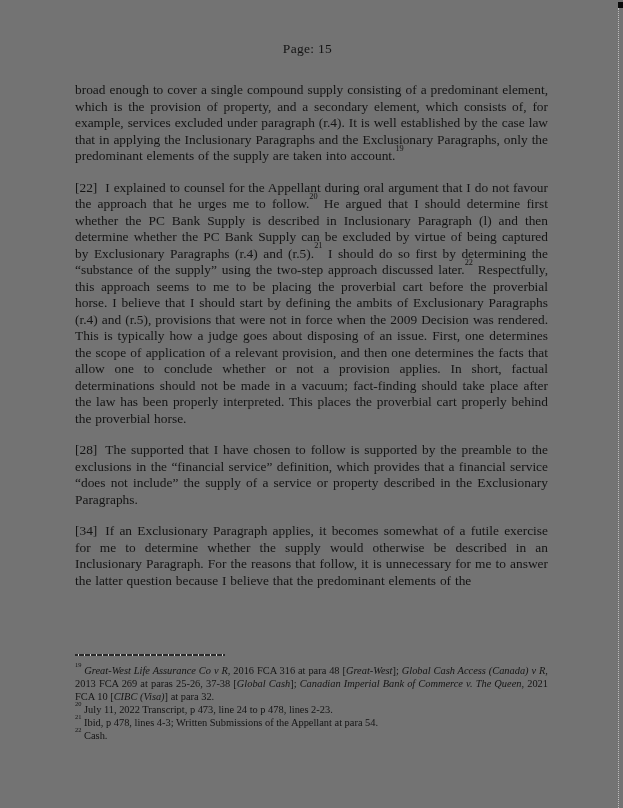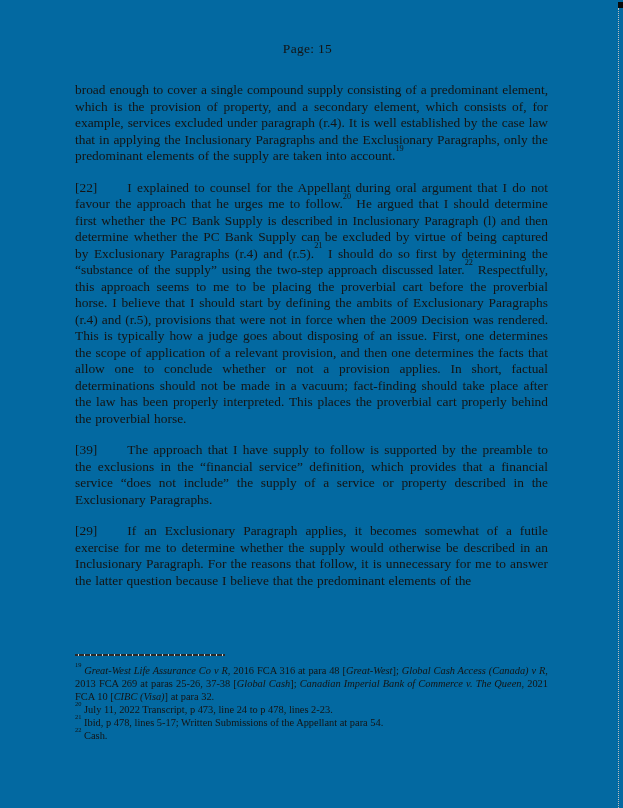--- a/index.html
+++ b/index.html
@@ -1,21 +1,21 @@
 <!DOCTYPE html>
 <html><head>
 <meta charset="utf-8">
 <style>
   html, body { margin: 0; padding: 0; background: #e8e8e8; }
   .page {
     position: relative;
     width: 623px;
     height: 808px;
     margin: 0 auto;
-    background: #0369a1;
+    background: #737373;
     overflow: hidden;
     font-family: "Liberation Serif", "DejaVu Serif", serif;
     color: #141414;
   }
   .page-header {
     position: absolute;
     left: 75px;
     top: 41px;
     width: 465px;
     text-align: center;
@@ -29,21 +29,21 @@
     width: 473px;
     font-size: 13.4px;
     line-height: 16.5px;
   }
   .para {
     margin: 0 0 15px 0;
     text-align: justify;
     text-align-last: left;
     word-spacing: 0.5px;
   }
-  .pnum { margin-right: 30px; }
+  .pnum { margin-right: 8px; }
   .para sup, .footnote sup {
     font-size: 0.62em;
     line-height: 0;
     position: relative;
     top: -0.45em;
   }
   .footnotes {
     position: absolute;
     left: 75px;
     top: 654px;
@@ -83,30 +83,30 @@
 </head>
 <body>
 
 <div class="page">
 
   <div class="page-header">Page: 15</div>
 
   <div class="body-text">
       <p class="para"><span>broad enough to cover a single compound supply consisting of a predominant element, which is the provision of property, and a secondary element, which consists of, for example, services excluded under paragraph (r.4). It is well established by the case law that in applying the Inclusionary Paragraphs and the Exclusionary Paragraphs, only the predominant elements of the supply are taken into account.</span><sup>19</sup></p>
       <p class="para"><span class="pnum">[22]</span><span>I explained to counsel for the Appellant during oral argument that I do not favour the approach that he urges me to follow.</span><sup>20</sup><span> He argued that I should determine first whether the PC Bank Supply is described in Inclusionary Paragraph (l) and then determine whether the PC Bank Supply can be excluded by virtue of being captured by Exclusionary Paragraphs (r.4) and (r.5).</span><sup>21</sup><span> I should do so first by determining the “substance of the supply” using the two-step approach discussed later.</span><sup>22</sup><span> Respectfully, this approach seems to me to be placing the proverbial cart before the proverbial horse. I believe that I should start by defining the ambits of Exclusionary Paragraphs (r.4) and (r.5), provisions that were not in force when the 2009 Decision was rendered. This is typically how a judge goes about disposing of an issue. First, one determines the scope of application of a relevant provision, and then one determines the facts that allow one to conclude whether or not a provision applies. In short, factual determinations should not be made in a vacuum; fact-finding should take place after the law has been properly interpreted. This places the proverbial cart properly behind the proverbial horse.</span></p>
-      <p class="para"><span class="pnum">[39]</span><span>The approach that I have supply to follow is supported by the preamble to the exclusions in the “financial service” definition, which provides that a financial service “does not include” the supply of a service or property described in the Exclusionary Paragraphs.</span></p>
-      <p class="para"><span class="pnum">[29]</span><span>If an Exclusionary Paragraph applies, it becomes somewhat of a futile exercise for me to determine whether the supply would otherwise be described in an Inclusionary Paragraph. For the reasons that follow, it is unnecessary for me to answer the latter question because I believe that the predominant elements of the</span></p>
+      <p class="para"><span class="pnum">[28]</span><span>The supported that I have chosen to follow is supported by the preamble to the exclusions in the “financial service” definition, which provides that a financial service “does not include” the supply of a service or property described in the Exclusionary Paragraphs.</span></p>
+      <p class="para"><span class="pnum">[34]</span><span>If an Exclusionary Paragraph applies, it becomes somewhat of a futile exercise for me to determine whether the supply would otherwise be described in an Inclusionary Paragraph. For the reasons that follow, it is unnecessary for me to answer the latter question because I believe that the predominant elements of the</span></p>
     </div>
 
   <div class="footnotes">
     <div class="fn-rule"></div>
     <div>
         <div class="footnote"><sup>19</sup> <span class="it">Great-West Life Assurance Co v R</span><span>, 2016 FCA 316 at para 48 [</span><span class="it">Great-West</span><span>]; </span><span class="it">Global Cash Access (Canada) v R</span><span>, 2013 FCA 269 at paras 25-26, 37-38 [</span><span class="it">Global Cash</span><span>]; </span><span class="it">Canadian Imperial Bank of Commerce v. The Queen</span><span>, 2021 FCA 10 [</span><span class="it">CIBC (Visa)</span><span>] at para 32.</span></div>
         <div class="footnote"><sup>20</sup> <span>July 11, 2022 Transcript, p 473, line 24 to p 478, lines 2-23.</span></div>
-        <div class="footnote"><sup>21</sup> <span>Ibid, p 478, lines 5-17; Written Submissions of the Appellant at para 54.</span></div>
+        <div class="footnote"><sup>21</sup> <span>Ibid, p 478, lines 4-3; Written Submissions of the Appellant at para 54.</span></div>
         <div class="footnote"><sup>22</sup> <span>Cash.</span></div>
       </div>
   </div>
 
   <div class="scan-edge-line"></div>
   <div class="scan-corner-mark"></div>
 
 </div>
 
 </body></html>

